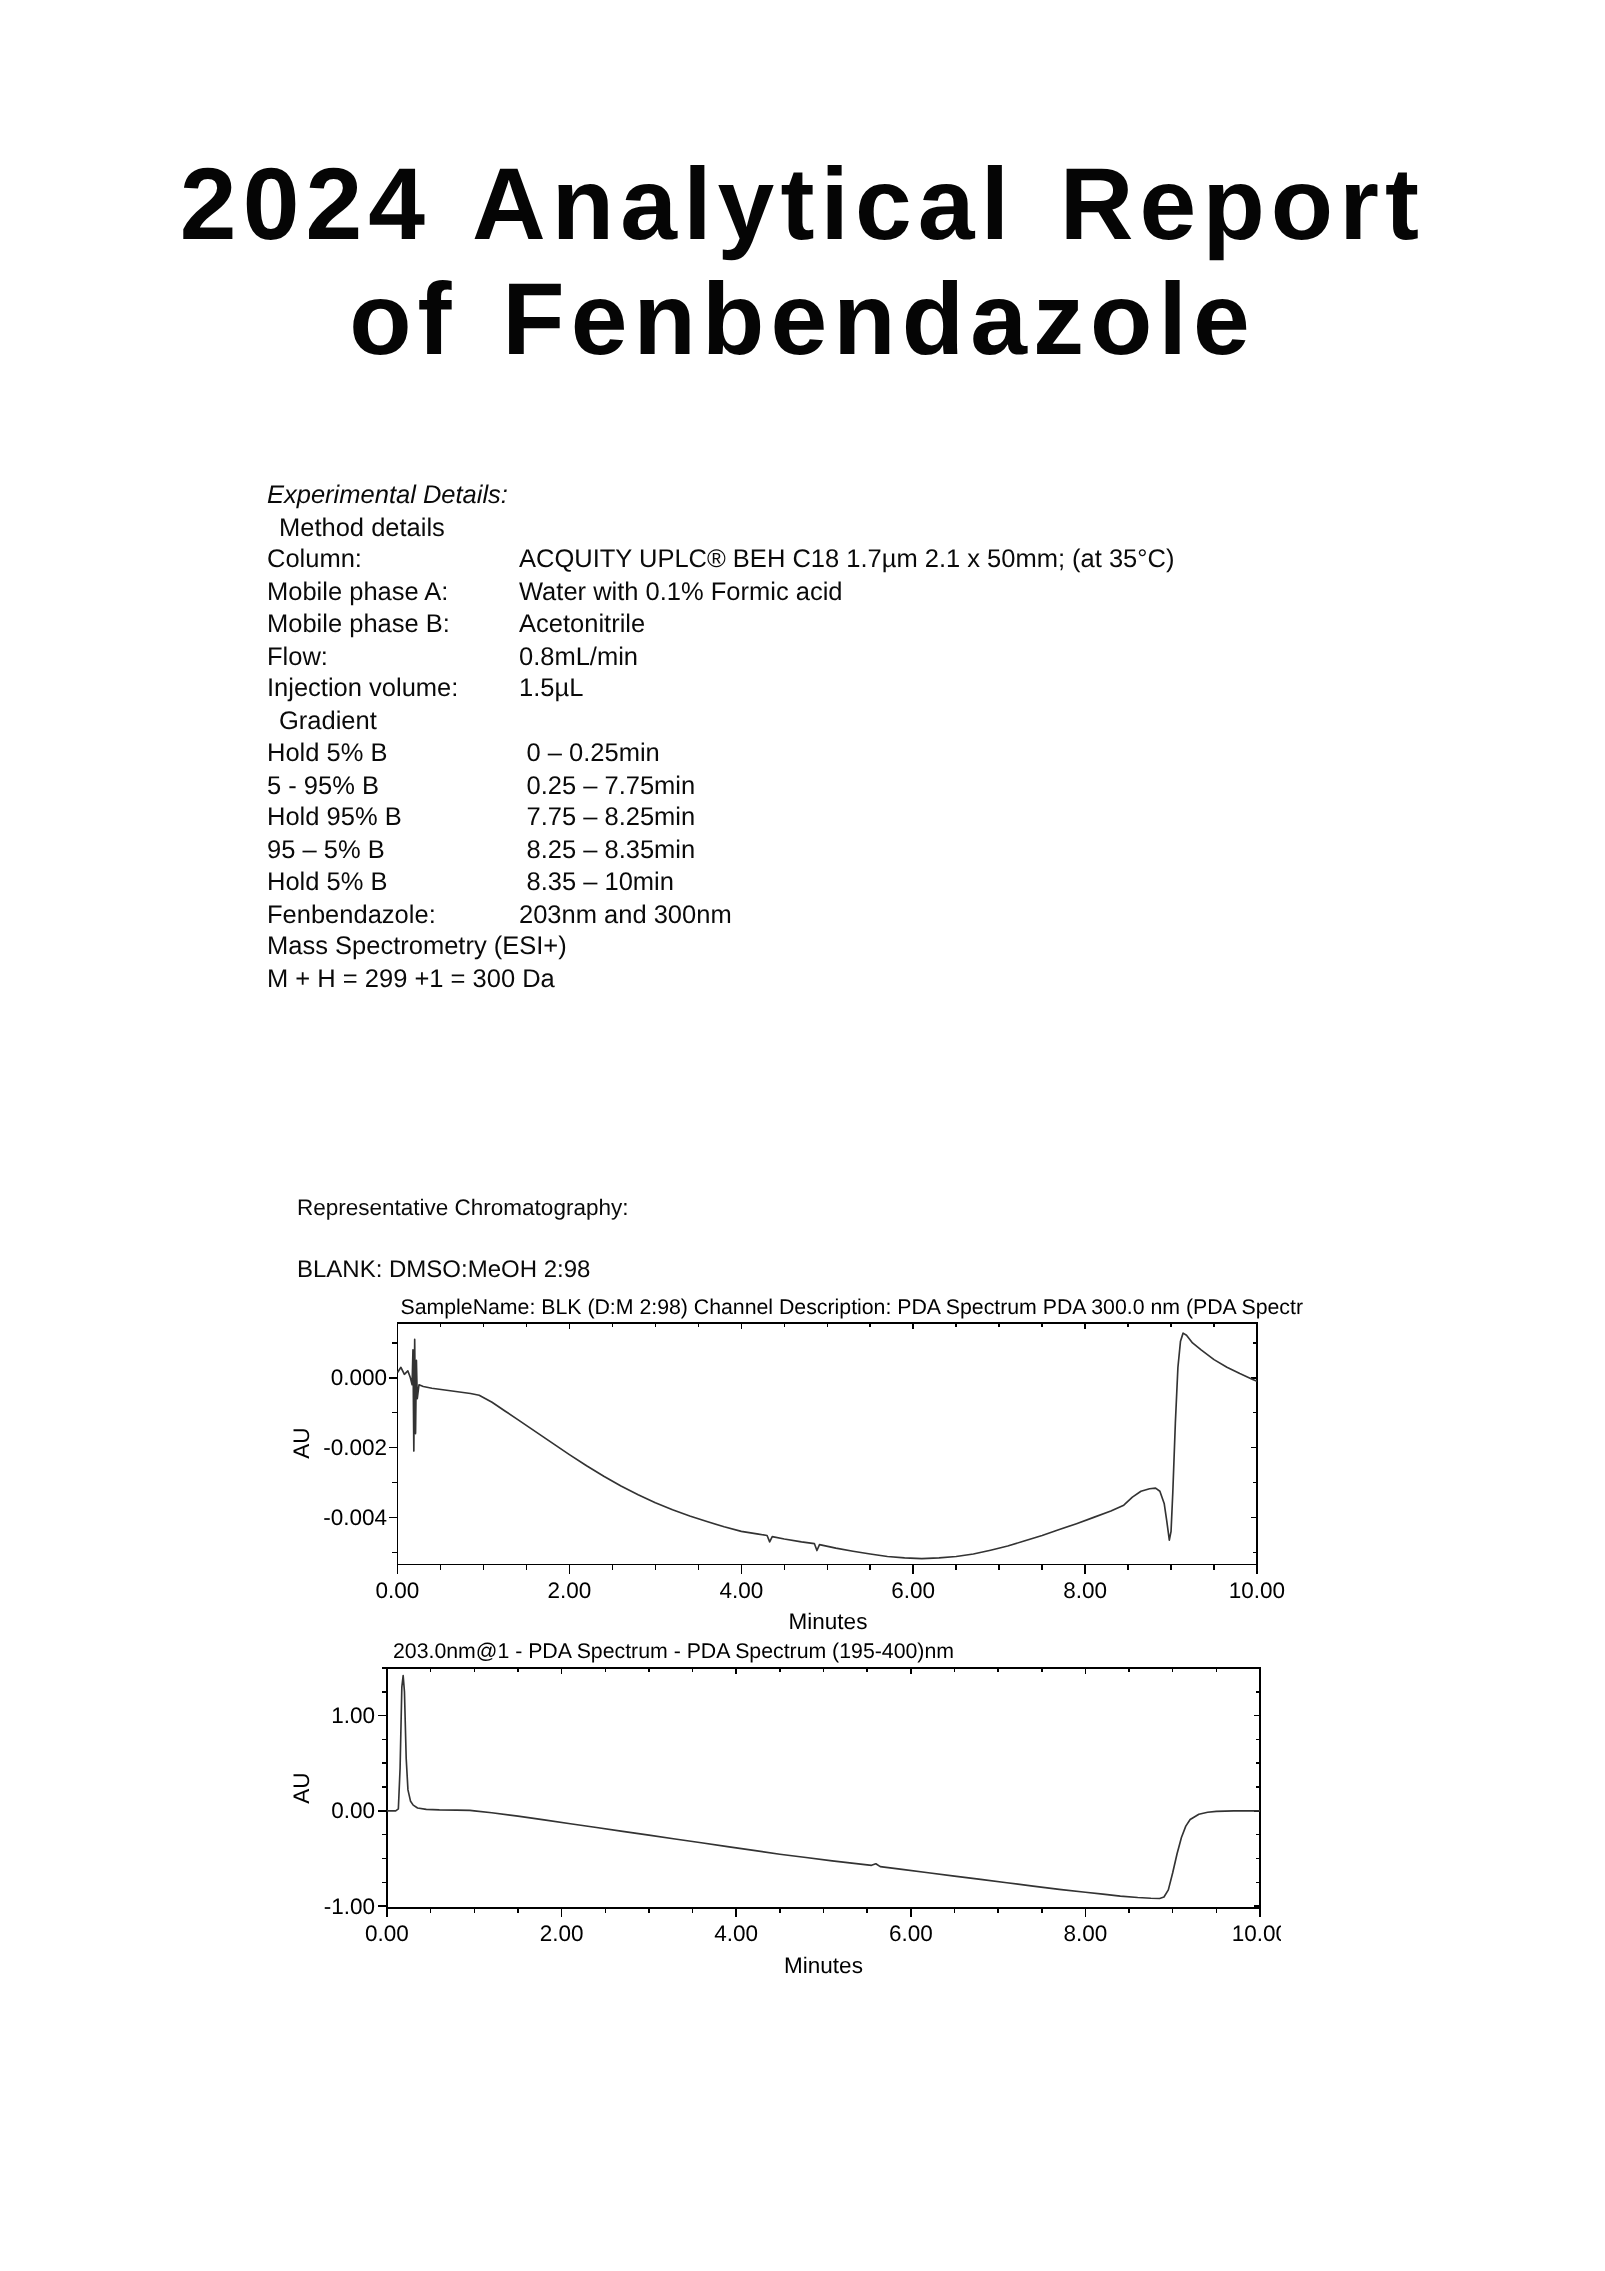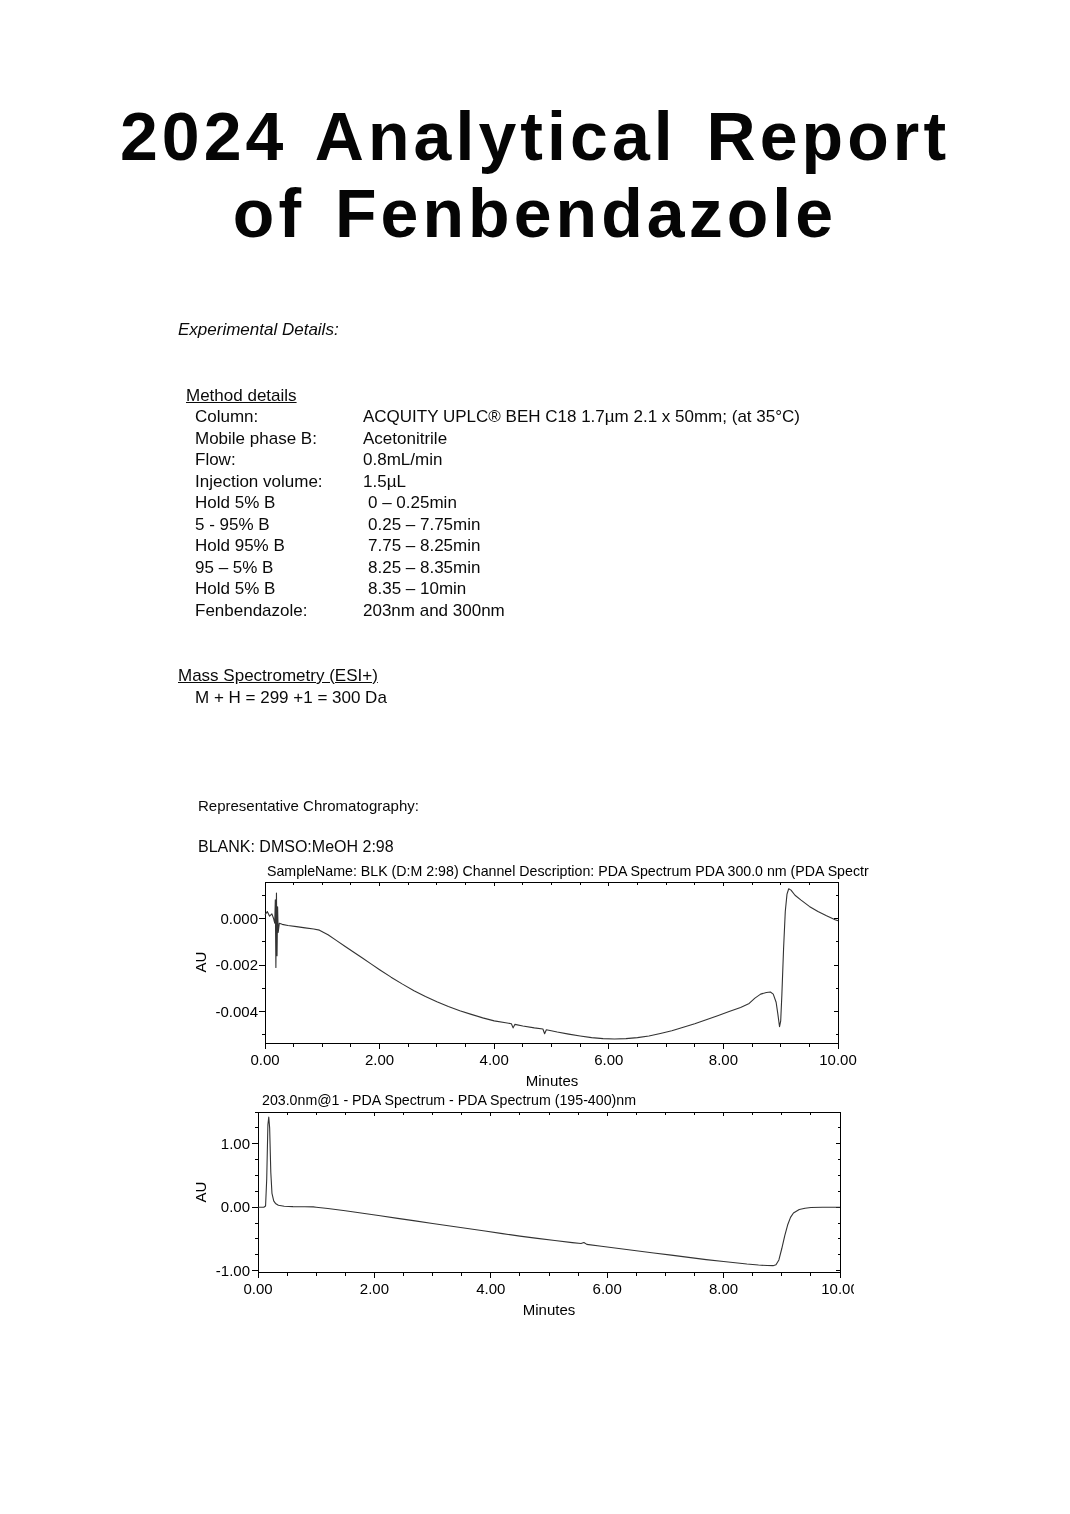--- a/index.html
+++ b/index.html
@@ -10,23 +10,23 @@
   .title{
     position:absolute;top:98px;left:0;width:1070px;text-align:center;
     font-weight:700;font-size:68px;line-height:77px;
     letter-spacing:.06em;word-spacing:.10em;color:#050505;
   }
   .details{
     position:absolute;left:178px;top:319px;
     font-size:17px;line-height:21.5px;white-space:nowrap;color:#0a0a0a;
   }
   .d-heading{font-weight:400;font-style:italic;}
-  .sec{text-decoration:underline;margin-left:8px;margin-top:44px;}
+  .sec{margin-left:8px;}
   .sec.ms{margin-left:0;}
-  .row{margin-left:17px;display:flex;}
+  .row{display:flex;}
   .row .lbl{width:168px;flex:none;}
   .row.grad .lbl{width:173px;}
   .chrom-h{position:absolute;left:198px;top:797px;font-size:15px;color:#0a0a0a;}
   .blank{position:absolute;left:198px;top:838px;font-size:16px;color:#0a0a0a;}
   svg.chart{position:absolute;overflow:hidden;}
   svg.chart text{font-family:"Liberation Sans",sans-serif;fill:#000;}
 </style>
 </head>
 <body>
 
@@ -39,32 +39,37 @@
 
   <div class="details">
     <div class="d-heading">Experimental Details:</div>
 
     <div class="sec">Method details</div>
     <div class="row">
       <span class="lbl">Column:</span>
       <span class="val">ACQUITY UPLC® BEH C18 1.7µm 2.1 x 50mm; (at 35°C)</span>
     </div>
     <div class="row">
+      <span class="lbl">Mobile phase A:</span>
+      <span class="val">Water with 0.1% Formic acid</span>
+    </div>
+    <div class="row">
       <span class="lbl">Mobile phase B:</span>
       <span class="val">Acetonitrile</span>
     </div>
     <div class="row">
       <span class="lbl">Flow:</span>
       <span class="val">0.8mL/min</span>
     </div>
     <div class="row">
       <span class="lbl">Injection volume:</span>
       <span class="val">1.5µL</span>
     </div>
 
+    <div class="sec">Gradient</div>
     <div class="row grad">
       <span class="lbl">Hold 5% B</span>
       <span class="val">0 – 0.25min</span>
     </div>
     <div class="row grad">
       <span class="lbl">5 - 95% B</span>
       <span class="val">0.25 – 7.75min</span>
     </div>
     <div class="row grad">
       <span class="lbl">Hold 95% B</span>

